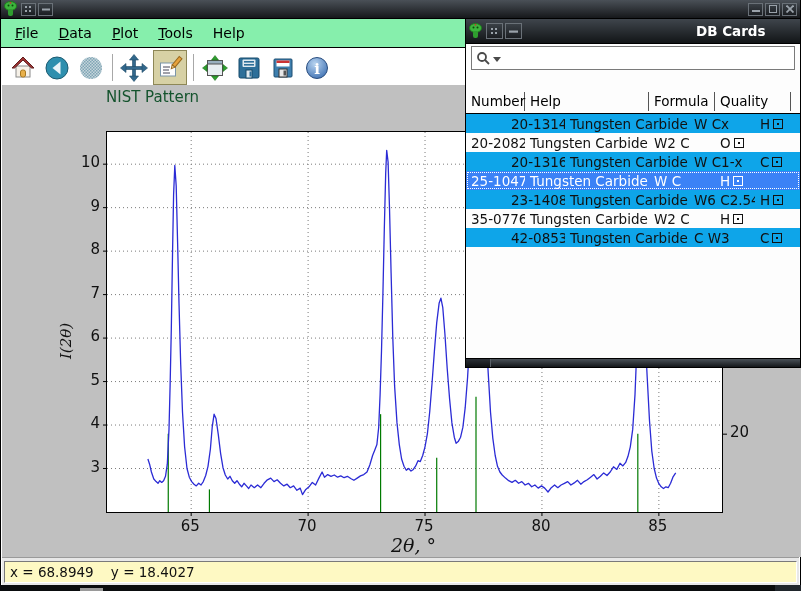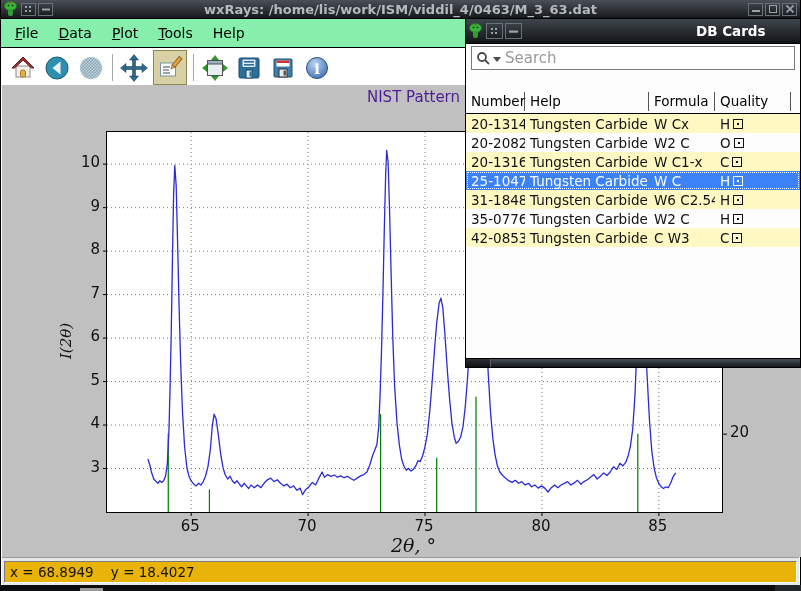--- a/index.html
+++ b/index.html
@@ -22,34 +22,34 @@
            align-items:center;font-size:14px;color:#000;padding-left:4px;}
   .menu-item{padding:4px 10px;cursor:default;}
   .menu-item .accel{text-decoration:underline;}
   
   .toolbar{height:39px;background:#fff;display:flex;align-items:center;padding-left:7px;}
   .tool{width:30px;height:32px;display:flex;align-items:center;justify-content:center;margin-right:4px;}
   .tool.active{background:#d7d1a5;border:1px solid #8d8757;box-sizing:border-box;width:34px;height:35px;}
   .tsep{width:1px;height:27px;background:#a8a8a8;margin:0 6px 0 2px;}
   
   .figure{position:absolute;left:1px;top:85px;width:799px;height:472px;background:#c0c0c0;}
-  .fig-title{position:absolute;left:104px;top:3px;width:615px;text-align:center;
-             font-size:15px;color:#4c1d95;}
+  .fig-title{position:absolute;left:104px;top:3px;width:615px;text-align:left;
+             font-size:15px;color:#14532d;}
   .axes{position:absolute;left:104px;top:46px;width:615px;height:380px;background:#fff;
         border:1px solid #000;}
   .tick{position:absolute;font-size:15px;color:#111;pointer-events:none;}
   .xlab{position:absolute;left:104px;top:449px;width:615px;text-align:center;
         font-family:"DejaVu Serif",serif;font-style:italic;font-size:19px;color:#111;}
   .ylab{position:absolute;left:24px;top:247px;width:80px;text-align:center;
         font-family:"DejaVu Serif",serif;font-style:italic;font-size:15px;color:#111;
         transform:rotate(-90deg);}
   
   .statusbar{position:absolute;left:1px;right:1px;top:557px;height:28px;background:#e8e8e8;
              border-top:1px solid #9a9a9a;padding:3px 2px 0 2px;box-sizing:border-box;}
-  .status-field{height:22px;background:#eab308;border:1px solid;border-color:#7a7a7a #fff #fff #7a7a7a;
+  .status-field{height:22px;background:#fef9c3;border:1px solid;border-color:#7a7a7a #fff #fff #7a7a7a;
                 font-size:13.5px;color:#111;padding:2px 5px;white-space:pre;position:relative;
                 box-sizing:border-box;}
   .bottom-strip{position:absolute;left:0;top:585px;width:801px;height:6px;background:#0a0c0e;}
   .strip-notch{position:absolute;left:80px;top:3px;width:23px;height:3px;background:#9a9a9a;}
   .strip-rseg{position:absolute;right:0;top:0;width:26px;height:6px;background:#20262c;}
   
   .db-panel{position:absolute;left:465px;top:18px;width:336px;height:350px;background:#fdfdfd;
             border:1px solid #000;box-sizing:border-box;}
   .db-titlebar{height:24px;background:linear-gradient(#3f454c,#121517);display:flex;
                align-items:center;position:relative;border-bottom:1px solid #000;}
@@ -61,21 +61,21 @@
                    font-family:"DejaVu Sans",sans-serif;background:transparent;}
   .db-search input::placeholder{color:#9a9a9a;}
   .caret{width:0;height:0;border-left:4px solid transparent;border-right:4px solid transparent;
          border-top:5px solid #4a4a4a;margin-top:2px;}
   .db-grid{display:grid;grid-template-columns:59px 124px 66px 76px 1fr;align-items:center;}
   .db-header{margin-top:20px;height:23px;font-size:13.5px;border-bottom:1px solid #000;}
   .db-header>div{padding-left:5px;border-right:1px solid #555;height:19px;line-height:19px;}
   .db-header>div:last-child{border-right:none;}
   .db-row{height:19px;font-size:13.5px;color:#111;}
   .db-row>div{padding-left:5px;overflow:hidden;white-space:nowrap;}
-  .db-row.alt{background:#fef9c3;}
+  .db-row.alt{background:#0ea5e9;padding-left:40px;}
   .db-row.sel{background:#3b82f6;color:#fff;outline:1px dotted #fff;outline-offset:-2px;}
   .qcell{display:flex;align-items:center;gap:3px;}
   .qbox{width:8px;height:8px;border:1px solid currentColor;position:relative;display:inline-block;
         box-sizing:content-box;}
   .qbox::after{content:"";position:absolute;left:3px;top:3px;width:2px;height:2px;background:currentColor;}
   .db-bottombar{position:absolute;left:0;right:0;bottom:0;height:8px;
                 background:linear-gradient(#4a5158,#14171a);border-top:1px solid #000;}
   .db-bottombar::before{content:"";position:absolute;left:0;top:0;bottom:0;width:24px;
                 background:linear-gradient(#2b3036,#0e1012);border-right:1px solid #5a6168;}
 </style>
@@ -98,21 +98,20 @@
           <rect x="4" y="0" width="2" height="2" fill="#9aa2aa"></rect>
         <rect x="0" y="4" width="2" height="2" fill="#9aa2aa"></rect>
           <rect x="4" y="4" width="2" height="2" fill="#9aa2aa"></rect>
       </svg>
     </div>
     <div class="tb-btn">
       <svg width="8" height="7">
           <rect x="0" y="2.5" width="8" height="2" fill="#9aa2aa"></rect>
         </svg>
     </div>
-    <div class="tb-title">wxRays: /home/lis/work/ISM/viddil_4/0463/M_3_63.dat</div>
     <div class="tb-right">
       <div class="tb-btn">
         <svg width="8" height="7">
             <rect x="0" y="4" width="8" height="2" fill="#9aa2aa"></rect>
           </svg>
       </div>
       <div class="tb-btn">
         <svg width="8" height="8">
             <rect x="0.5" y="0.5" width="7" height="7" fill="none" stroke="#9aa2aa"></rect>
           </svg>
@@ -318,21 +317,20 @@
     </div>
     <div class="db-title">DB Cards</div>
   </div>
   <div class="db-body">
     <div class="db-search">
       <svg width="15" height="15" viewBox="0 0 15 15">
         <circle cx="6" cy="6" r="4" fill="none" stroke="#4a4a4a" stroke-width="1.8"></circle>
         <line x1="9" y1="9" x2="13" y2="13" stroke="#4a4a4a" stroke-width="1.8"></line>
       </svg>
       <span class="caret"></span>
-      <input type="text" placeholder="Search" style="">
     </div>
     <div class="db-grid db-header" id="db-header">
         <div>Number</div>
         <div>Help</div>
         <div>Formula</div>
         <div>Quality</div>
         <div></div>
       </div>
     <div id="db-rows">
         <div class="db-grid db-row alt">
@@ -369,21 +367,21 @@
           <div>25-1047</div>
           <div>Tungsten Carbide</div>
           <div>W C</div>
           <div class="qcell">
             <span>H</span>
             <span class="qbox"></span>
           </div>
           <div></div>
         </div>
         <div class="db-grid db-row alt">
-          <div>31-1848</div>
+          <div>23-1408</div>
           <div>Tungsten Carbide</div>
           <div>W6 C2.54</div>
           <div class="qcell">
             <span>H</span>
             <span class="qbox"></span>
           </div>
           <div></div>
         </div>
         <div class="db-grid db-row">
           <div>35-0776</div>

